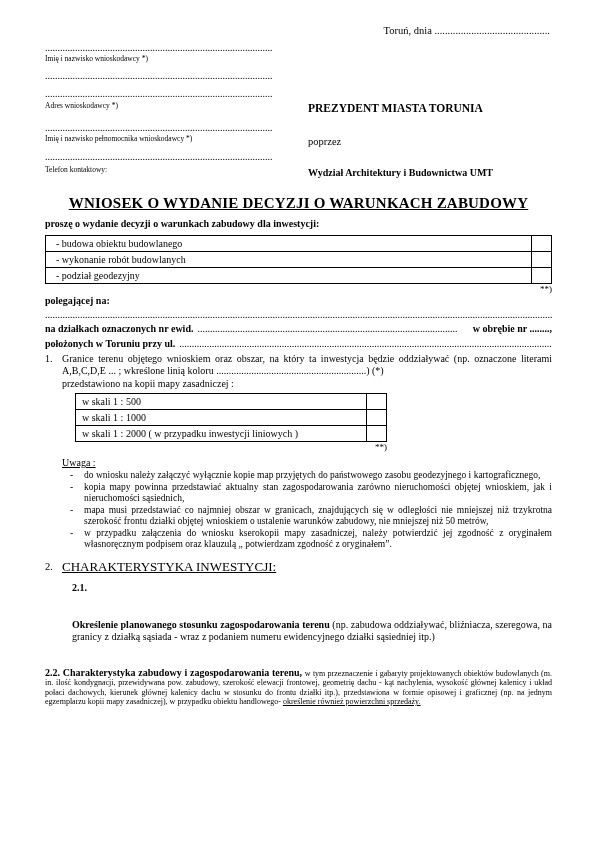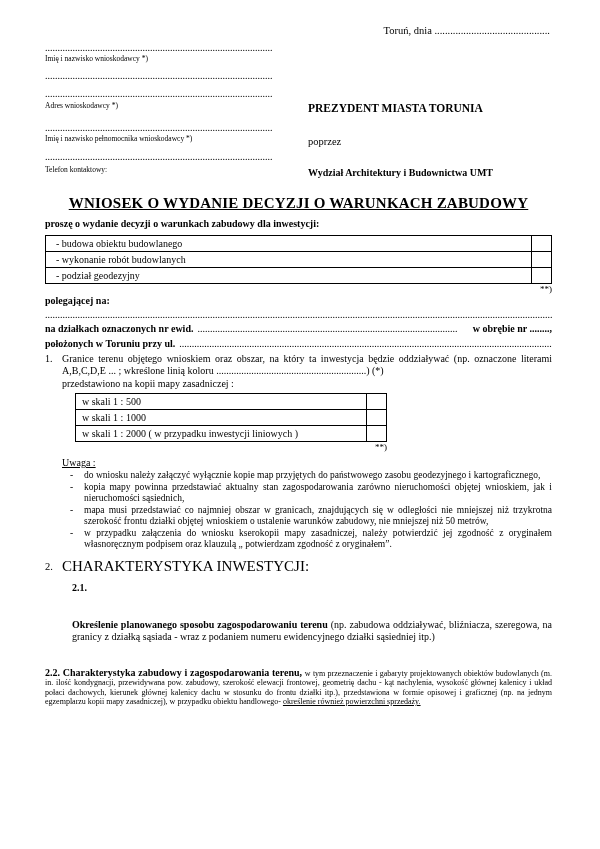--- a/index.html
+++ b/index.html
@@ -28,21 +28,21 @@
   .inline-dots { display:inline-block; width:150px; overflow:hidden; white-space:nowrap; vertical-align:bottom; }
   .tbl-scale { width:312px; border-collapse:collapse; margin:3px 0 0 30px; }
   .tbl-scale td { border:1px solid #000; font-size:10px; height:16px; padding:0 4px 0 6px; }
   .footnote2 { width:342px; font-size:9px; line-height:9px; text-align:right; margin-top:1px; }
   .uwaga { margin:4px 0 1px 17px; font-size:10px; line-height:12px; text-decoration:underline; }
   .note { display:flex; margin-left:25px; }
   .note .marker { flex:0 0 14px; font-size:9.5px; line-height:11.5px; }
   .note .txt { flex:1; font-size:9.5px; line-height:11.5px; text-align:justify; }
   .sec2-head { display:flex; margin-top:9px; }
   .sec2-head .num { flex:0 0 17px; font-size:10.5px; line-height:13px; }
-  .sec2-head .hd { font-size:15px; line-height:13px; }
+  .sec2-head .hd { font-size:13px; line-height:13px; text-decoration:underline; }
   .s21 { display:flex; margin:9px 0 0 27px;flex-direction:column; }
   .s21 .num { flex:0 0 37px; font-size:10px; line-height:12.5px; font-weight:bold; }
   .s21 .bodytxt { flex:1; font-size:10px; line-height:12.5px; text-align:justify; }
   .s22 { margin-top:24px; font-size:8px; line-height:9.5px; text-align:justify; }
   .s22 .lead-num { font-weight:bold; font-size:10px; }
   .s22 .lead { font-weight:bold; font-size:10px; }
   .s22 .ul { text-decoration:underline; }
 </style>
 </head>
 <body>
@@ -156,21 +156,21 @@
     </div>
 
     <div class="sec2-head">
       <div class="num">2.</div>
       <div class="hd">CHARAKTERYSTYKA INWESTYCJI:</div>
     </div>
 
     <div class="s21">
       <div class="num">2.1.</div>
       <div class="bodytxt">
-        <span class="b">Określenie planowanego sposobu zagospodarowaniu terenu </span><span>(np. zabudowa oddziaływać, bliźniacza, szeregowa, na granicy z działką sąsiada - wraz z podaniem numeru ewidencyjnego działki sąsiedniej  itp.)</span>
+        <span class="b">Określenie planowanego stosunku zagospodarowania terenu </span><span>(np. zabudowa oddziaływać, bliźniacza, szeregowa, na granicy z działką sąsiada - wraz z podaniem numeru ewidencyjnego działki sąsiedniej  itp.)</span>
       </div>
     </div>
 
     <div class="s22">
       <span class="lead-num">2.2. </span><span class="lead">Charakterystyka zabudowy i zagospodarowania terenu,  </span><span>w tym przeznaczenie i gabaryty projektowanych obiektów budowlanych (m. in. ilość kondygnacji, przewidywana pow. zabudowy, szerokość elewacji frontowej, geometrię dachu - kąt nachylenia, wysokość głównej kalenicy i układ połaci dachowych, kierunek głównej kalenicy dachu w stosunku do frontu działki itp.), przedstawiona w formie opisowej i graficznej (np. na jednym egzemplarzu kopii mapy zasadniczej), w przypadku obiektu handlowego- </span><span class="ul">określenie również  powierzchni sprzedaży.</span>
     </div>
 
   </div>
 </div>
 

